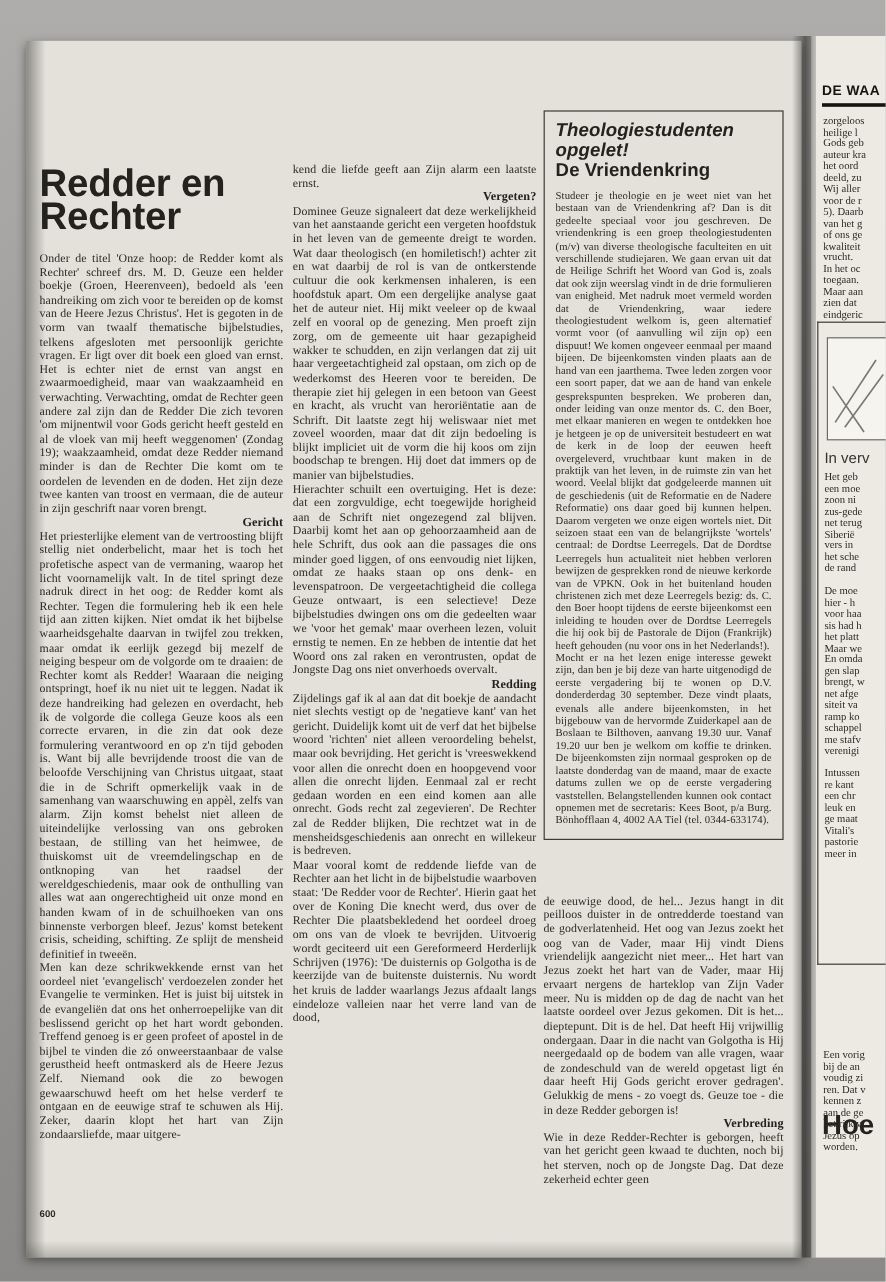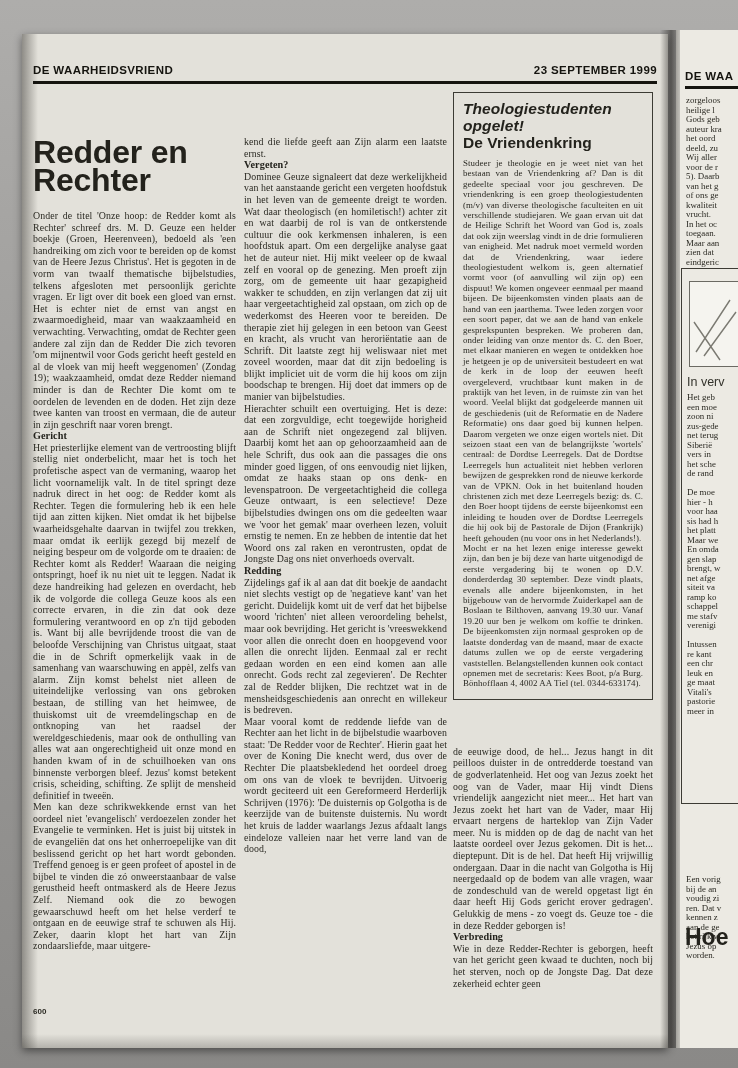--- a/index.html
+++ b/index.html
@@ -37,21 +37,21 @@
   .col2{left:222px;width:203px;}
   .col3{left:431px;width:200px;}
   .article-title{
     font-family:"Liberation Sans", sans-serif;font-weight:600;
     font-size:32px;line-height:28px;letter-spacing:-.2px;color:#23221c;
     margin:46px 0 16px 0;text-align:left;
   }
   .col p{margin:0;}
   .subhead{
     font-weight:bold;font-size:10.2px;color:#23221c;
-    margin:11px 0 0 0;text-align:left;
+    margin:11px 0 0 0;text-align:right;
   }
   .spacer-top{height:44px;}
   .pageno{
     position:absolute;left:11px;bottom:32px;
     font-family:"Liberation Sans", sans-serif;font-weight:bold;
     font-size:8px;color:#2b2a23;
   }
   
   .vk-box{
     border:1.5px solid #3c3b34;padding:7px 9px 10px 9px;margin-bottom:46px;
@@ -107,24 +107,20 @@
     font-family:"Liberation Sans", sans-serif;font-weight:600;
     font-size:23px;color:#23221c;white-space:nowrap;margin-top:36px;
   }
   .rp-frag-bottom{top:845px;}
 </style>
 </head>
 <body>
 
 <div class="page-left">
 
-  <div class="lp-header">
-    <span>DE WAARHEIDSVRIEND</span>
-    <span>23 SEPTEMBER 1999</span>
-  </div>
 
   <div class="col col1">
     <h1 class="article-title">Redder en Rechter</h1>
     <p>Onder de titel 'Onze hoop: de Redder komt als Rechter' schreef drs. M. D. Geuze een helder boekje (Groen, Heerenveen), bedoeld als 'een handreiking om zich voor te bereiden op de komst van de Heere Jezus Christus'. Het is gegoten in de vorm van twaalf thematische bijbelstudies, telkens afgesloten met persoonlijk gerichte vragen. Er ligt over dit boek een gloed van ernst. Het is echter niet de ernst van angst en zwaarmoedigheid, maar van waakzaamheid en verwachting. Verwachting, omdat de Rechter geen andere zal zijn dan de Redder Die zich tevoren 'om mijnentwil voor Gods gericht heeft gesteld en al de vloek van mij heeft weggenomen' (Zondag 19); waakzaamheid, omdat deze Redder niemand minder is dan de Rechter Die komt om te oordelen de levenden en de doden. Het zijn deze twee kanten van troost en vermaan, die de auteur in zijn geschrift naar voren brengt.</p>
     <p class="subhead">Gericht</p>
     <p>Het priesterlijke element van de vertroosting blijft stellig niet onderbelicht, maar het is toch het profetische aspect van de vermaning, waarop het licht voornamelijk valt. In de titel springt deze nadruk direct in het oog: de Redder komt als Rechter. Tegen die formulering heb ik een hele tijd aan zitten kijken. Niet omdat ik het bijbelse waarheidsgehalte daarvan in twijfel zou trekken, maar omdat ik eerlijk gezegd bij mezelf de neiging bespeur om de volgorde om te draaien: de Rechter komt als Redder! Waaraan die neiging ontspringt, hoef ik nu niet uit te leggen. Nadat ik deze handreiking had gelezen en overdacht, heb ik de volgorde die collega Geuze koos als een correcte ervaren, in die zin dat ook deze formulering verantwoord en op z'n tijd geboden is. Want bij alle bevrijdende troost die van de beloofde Verschijning van Christus uitgaat, staat die in de Schrift opmerkelijk vaak in de samenhang van waarschuwing en appèl, zelfs van alarm. Zijn komst behelst niet alleen de uiteindelijke verlossing van ons gebroken bestaan, de stilling van het heimwee, de thuiskomst uit de vreemdelingschap en de ontknoping van het raadsel der wereldgeschiedenis, maar ook de onthulling van alles wat aan ongerechtigheid uit onze mond en handen kwam of in de schuilhoeken van ons binnenste verborgen bleef. Jezus' komst betekent crisis, scheiding, schifting. Ze splijt de mensheid definitief in tweeën.</p>
     <p>Men kan deze schrikwekkende ernst van het oordeel niet 'evangelisch' verdoezelen zonder het Evangelie te verminken. Het is juist bij uitstek in de evangeliën dat ons het onherroepelijke van dit beslissend gericht op het hart wordt gebonden. Treffend genoeg is er geen profeet of apostel in de bijbel te vinden die zó onweerstaanbaar de valse gerustheid heeft ontmaskerd als de Heere Jezus Zelf. Niemand ook die zo bewogen gewaarschuwd heeft om het helse verderf te ontgaan en de eeuwige straf te schuwen als Hij. Zeker, daarin klopt het hart van Zijn zondaarsliefde, maar uitgere-</p>
   </div>
 
   <div class="col col2">

